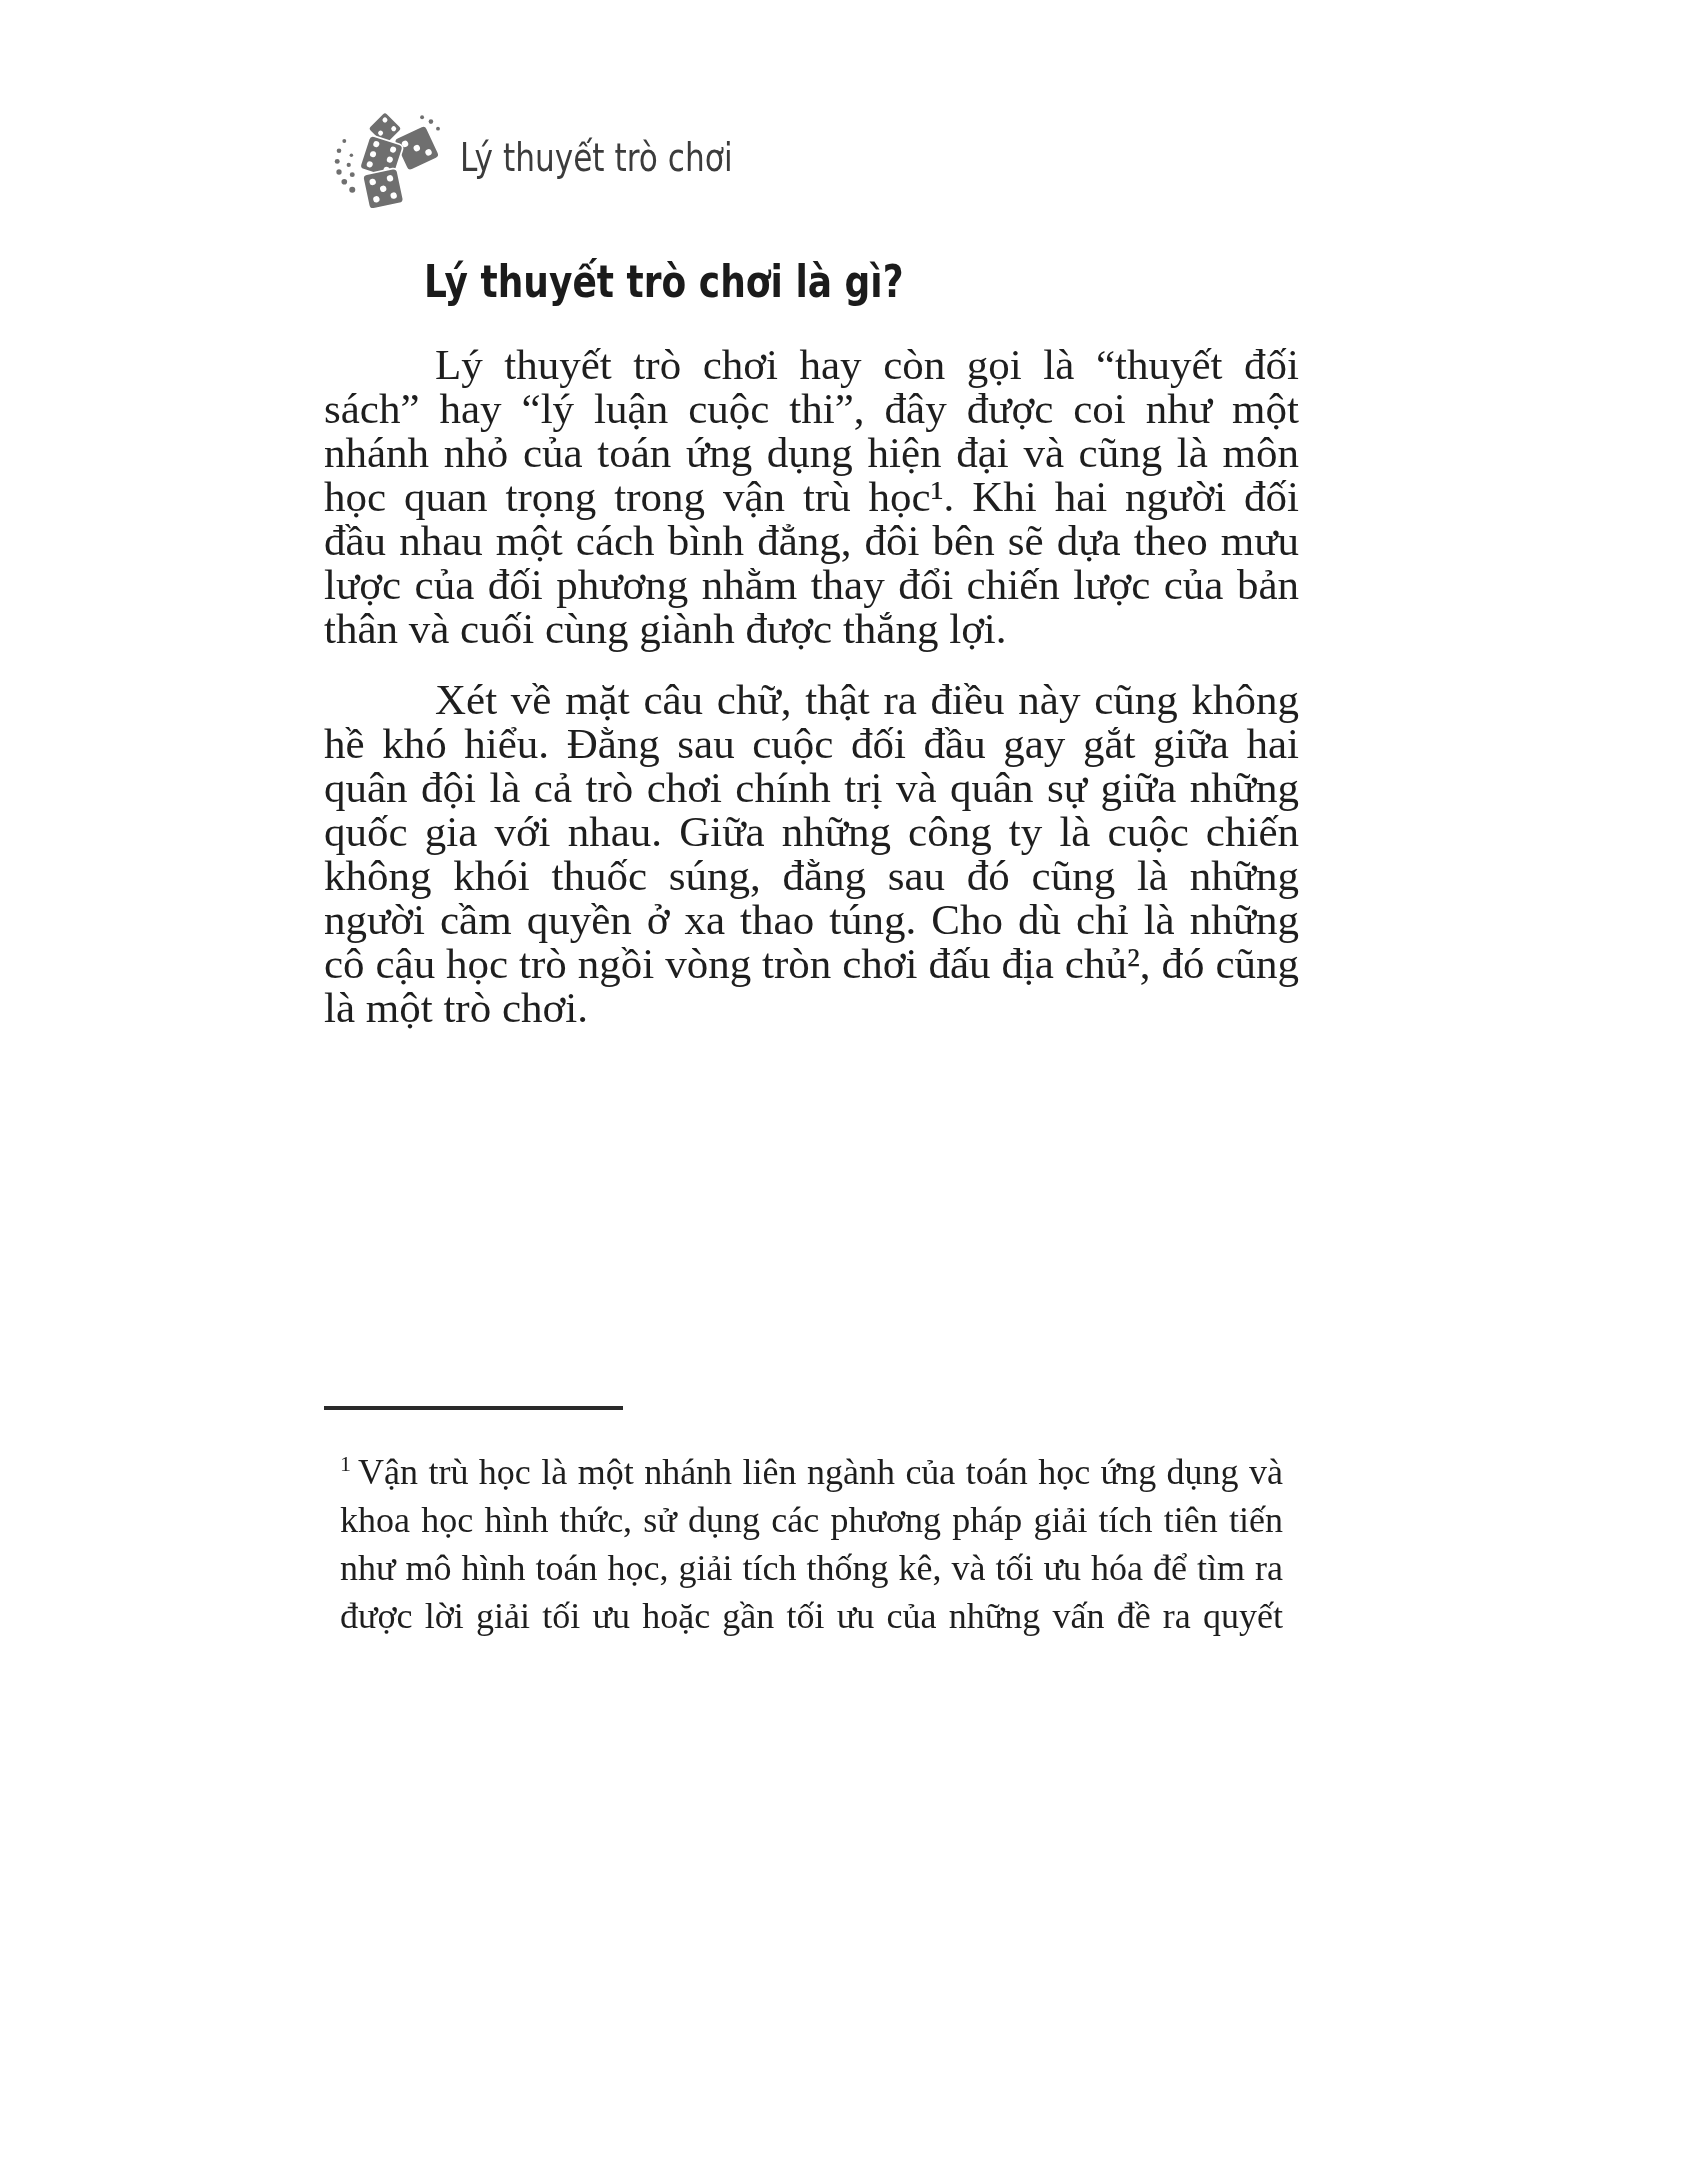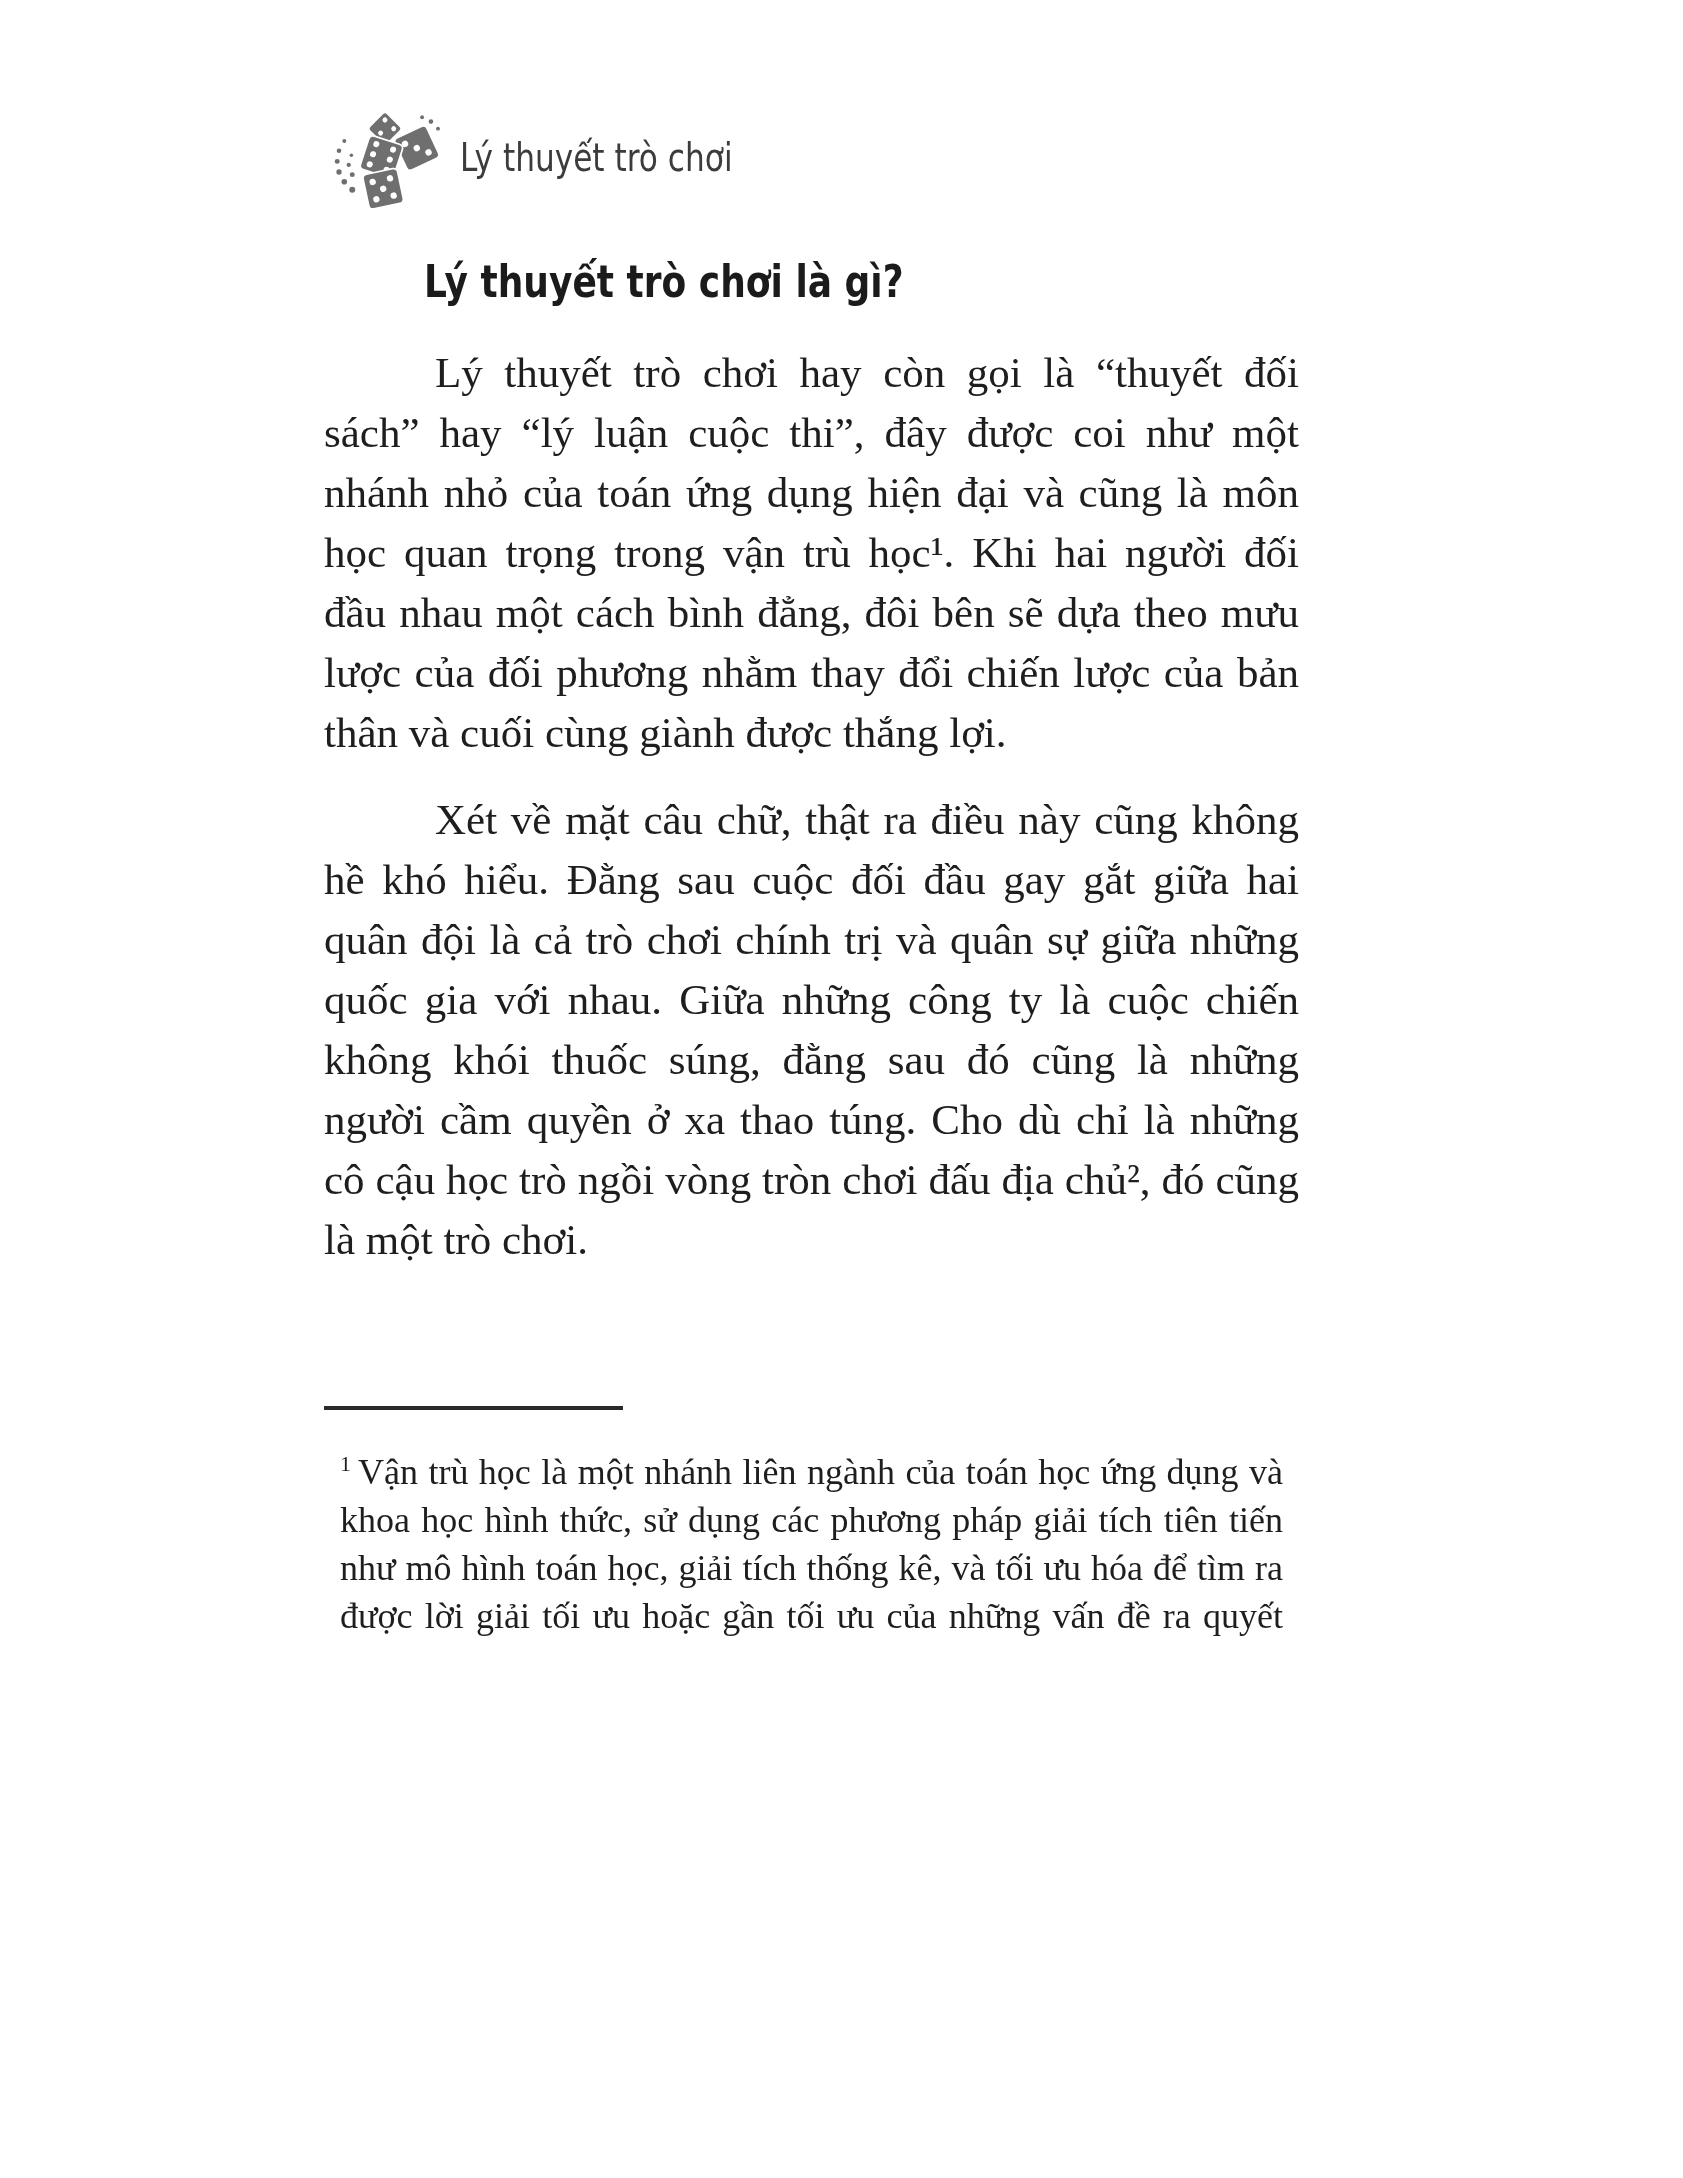--- a/index.html
+++ b/index.html
@@ -24,21 +24,21 @@
 
   .section-heading{
     position:absolute;left:424px;top:255px;margin:0;
     font-family:"DejaVu Sans", sans-serif;
     font-size:45px;font-weight:700;color:#1b1b1b;
   }
 
   .body-text{position:absolute;left:324px;top:343px;width:975px;}
   .body-text p{
     margin:0;
-    font-size:43px;line-height:60px;
+    font-size:43px;line-height:44px;
     text-align:justify;text-indent:111px;
     color:#1e1e1e;
   }
   .body-text p + p{margin-top:27px;}
 
   .footnote-divider{
     position:absolute;left:324px;top:1406px;width:299px;
     border:none;border-top:4px solid #2a2a2a;margin:0;
   }
   .footnotes{position:absolute;left:324px;top:1432px;width:975px;}

